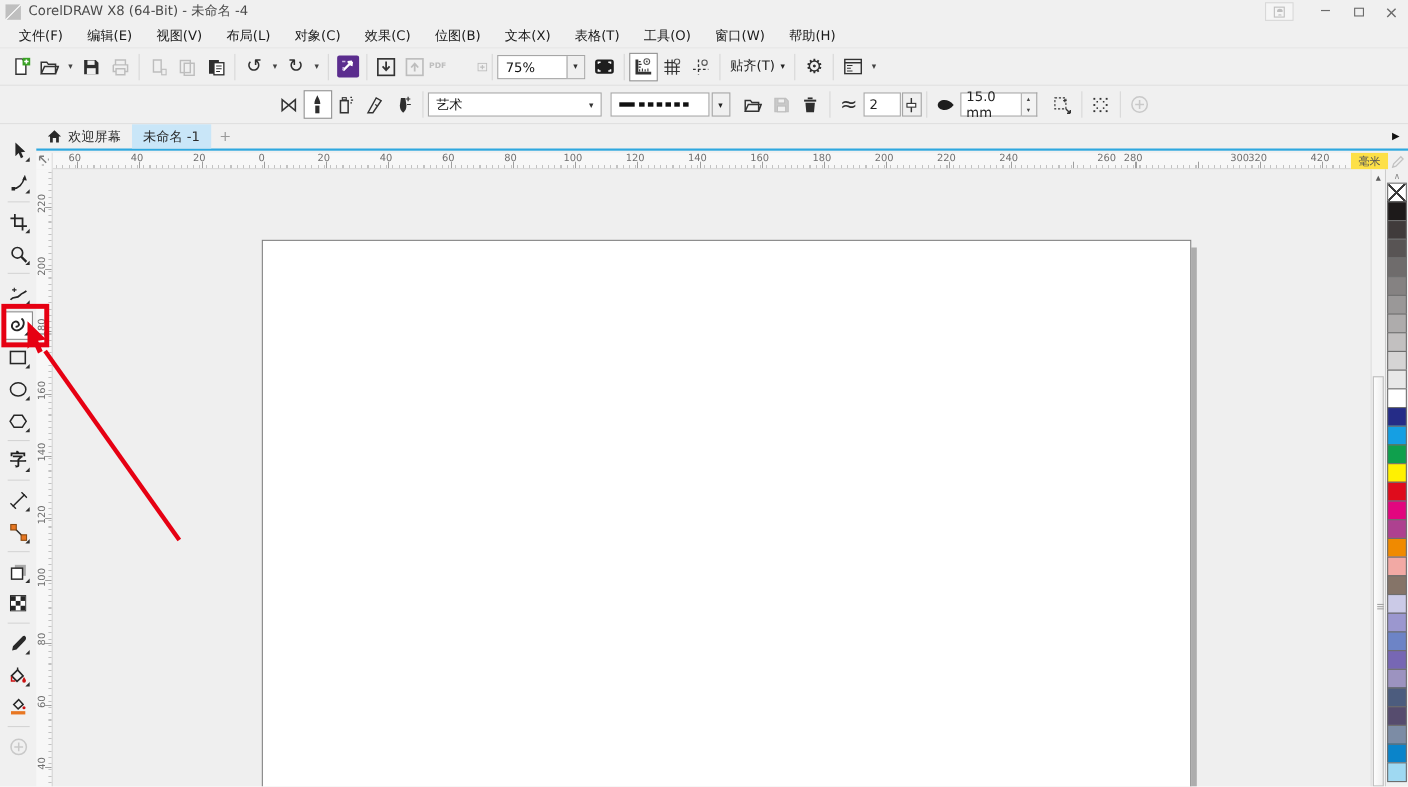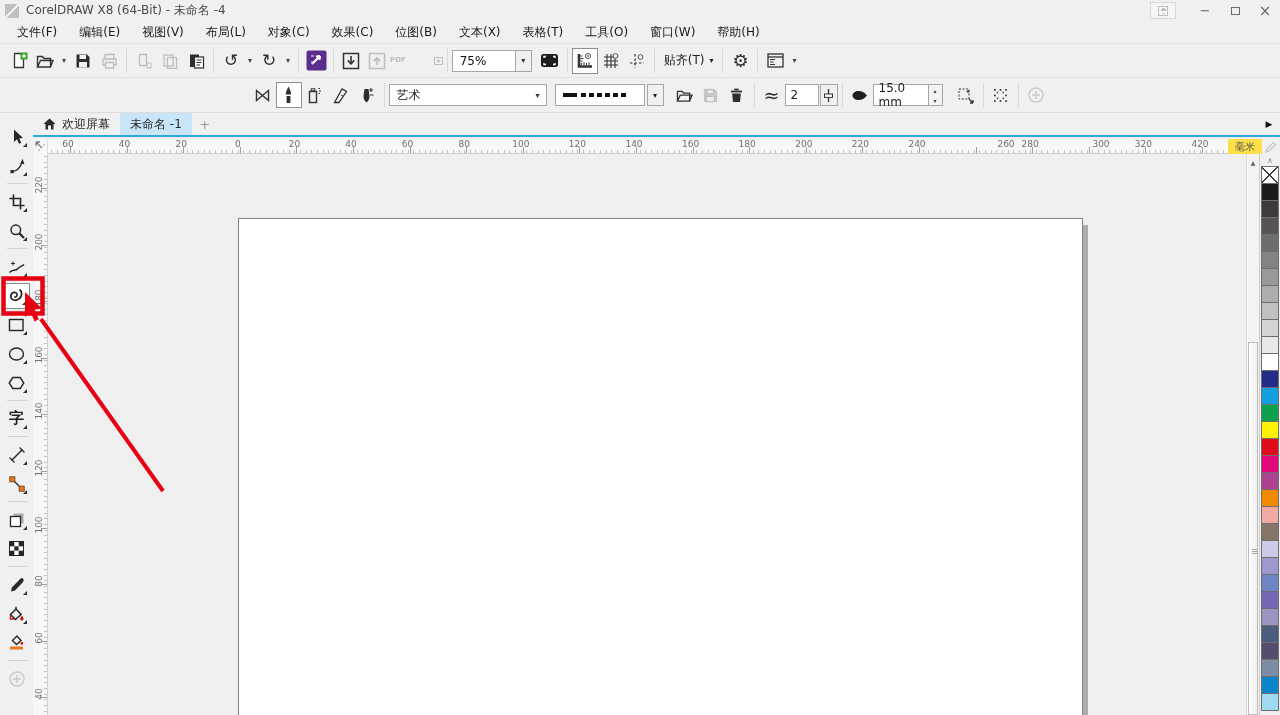--- a/index.html
+++ b/index.html
@@ -550,21 +550,21 @@
         <span class="hlab" style="left: 472.8px;">100</span>
         <span class="hlab" style="left: 529.4px;">120</span>
         <span class="hlab" style="left: 586px;">140</span>
         <span class="hlab" style="left: 642.6px;">160</span>
         <span class="hlab" style="left: 699.2px;">180</span>
         <span class="hlab" style="left: 755.8px;">200</span>
         <span class="hlab" style="left: 812.4px;">220</span>
         <span class="hlab" style="left: 869px;">240</span>
         <span class="hlab" style="left: 958px;">260</span>
         <span class="hlab" style="left: 982.2px;">280</span>
-        <span class="hlab" style="left: 1053px;">300</span>
+        <span class="hlab" style="left: 1079px;">300</span>
         <span class="hlab" style="left: 1095.4px;">320</span>
         <span class="hlab" style="left: 1152px;">420</span>
       </div>
     <div class="unitbox">毫米</div>
     <div class="scale-edit">
       <svg width="12" height="12" viewBox="0 0 12 12">
           <path d="M1,11 L2,8 L8.5,1.5 L10.5,3.5 L4,10 Z" fill="none" stroke="#C2C2C2" stroke-width="1.2"></path>
         </svg>
     </div>
   </div>

